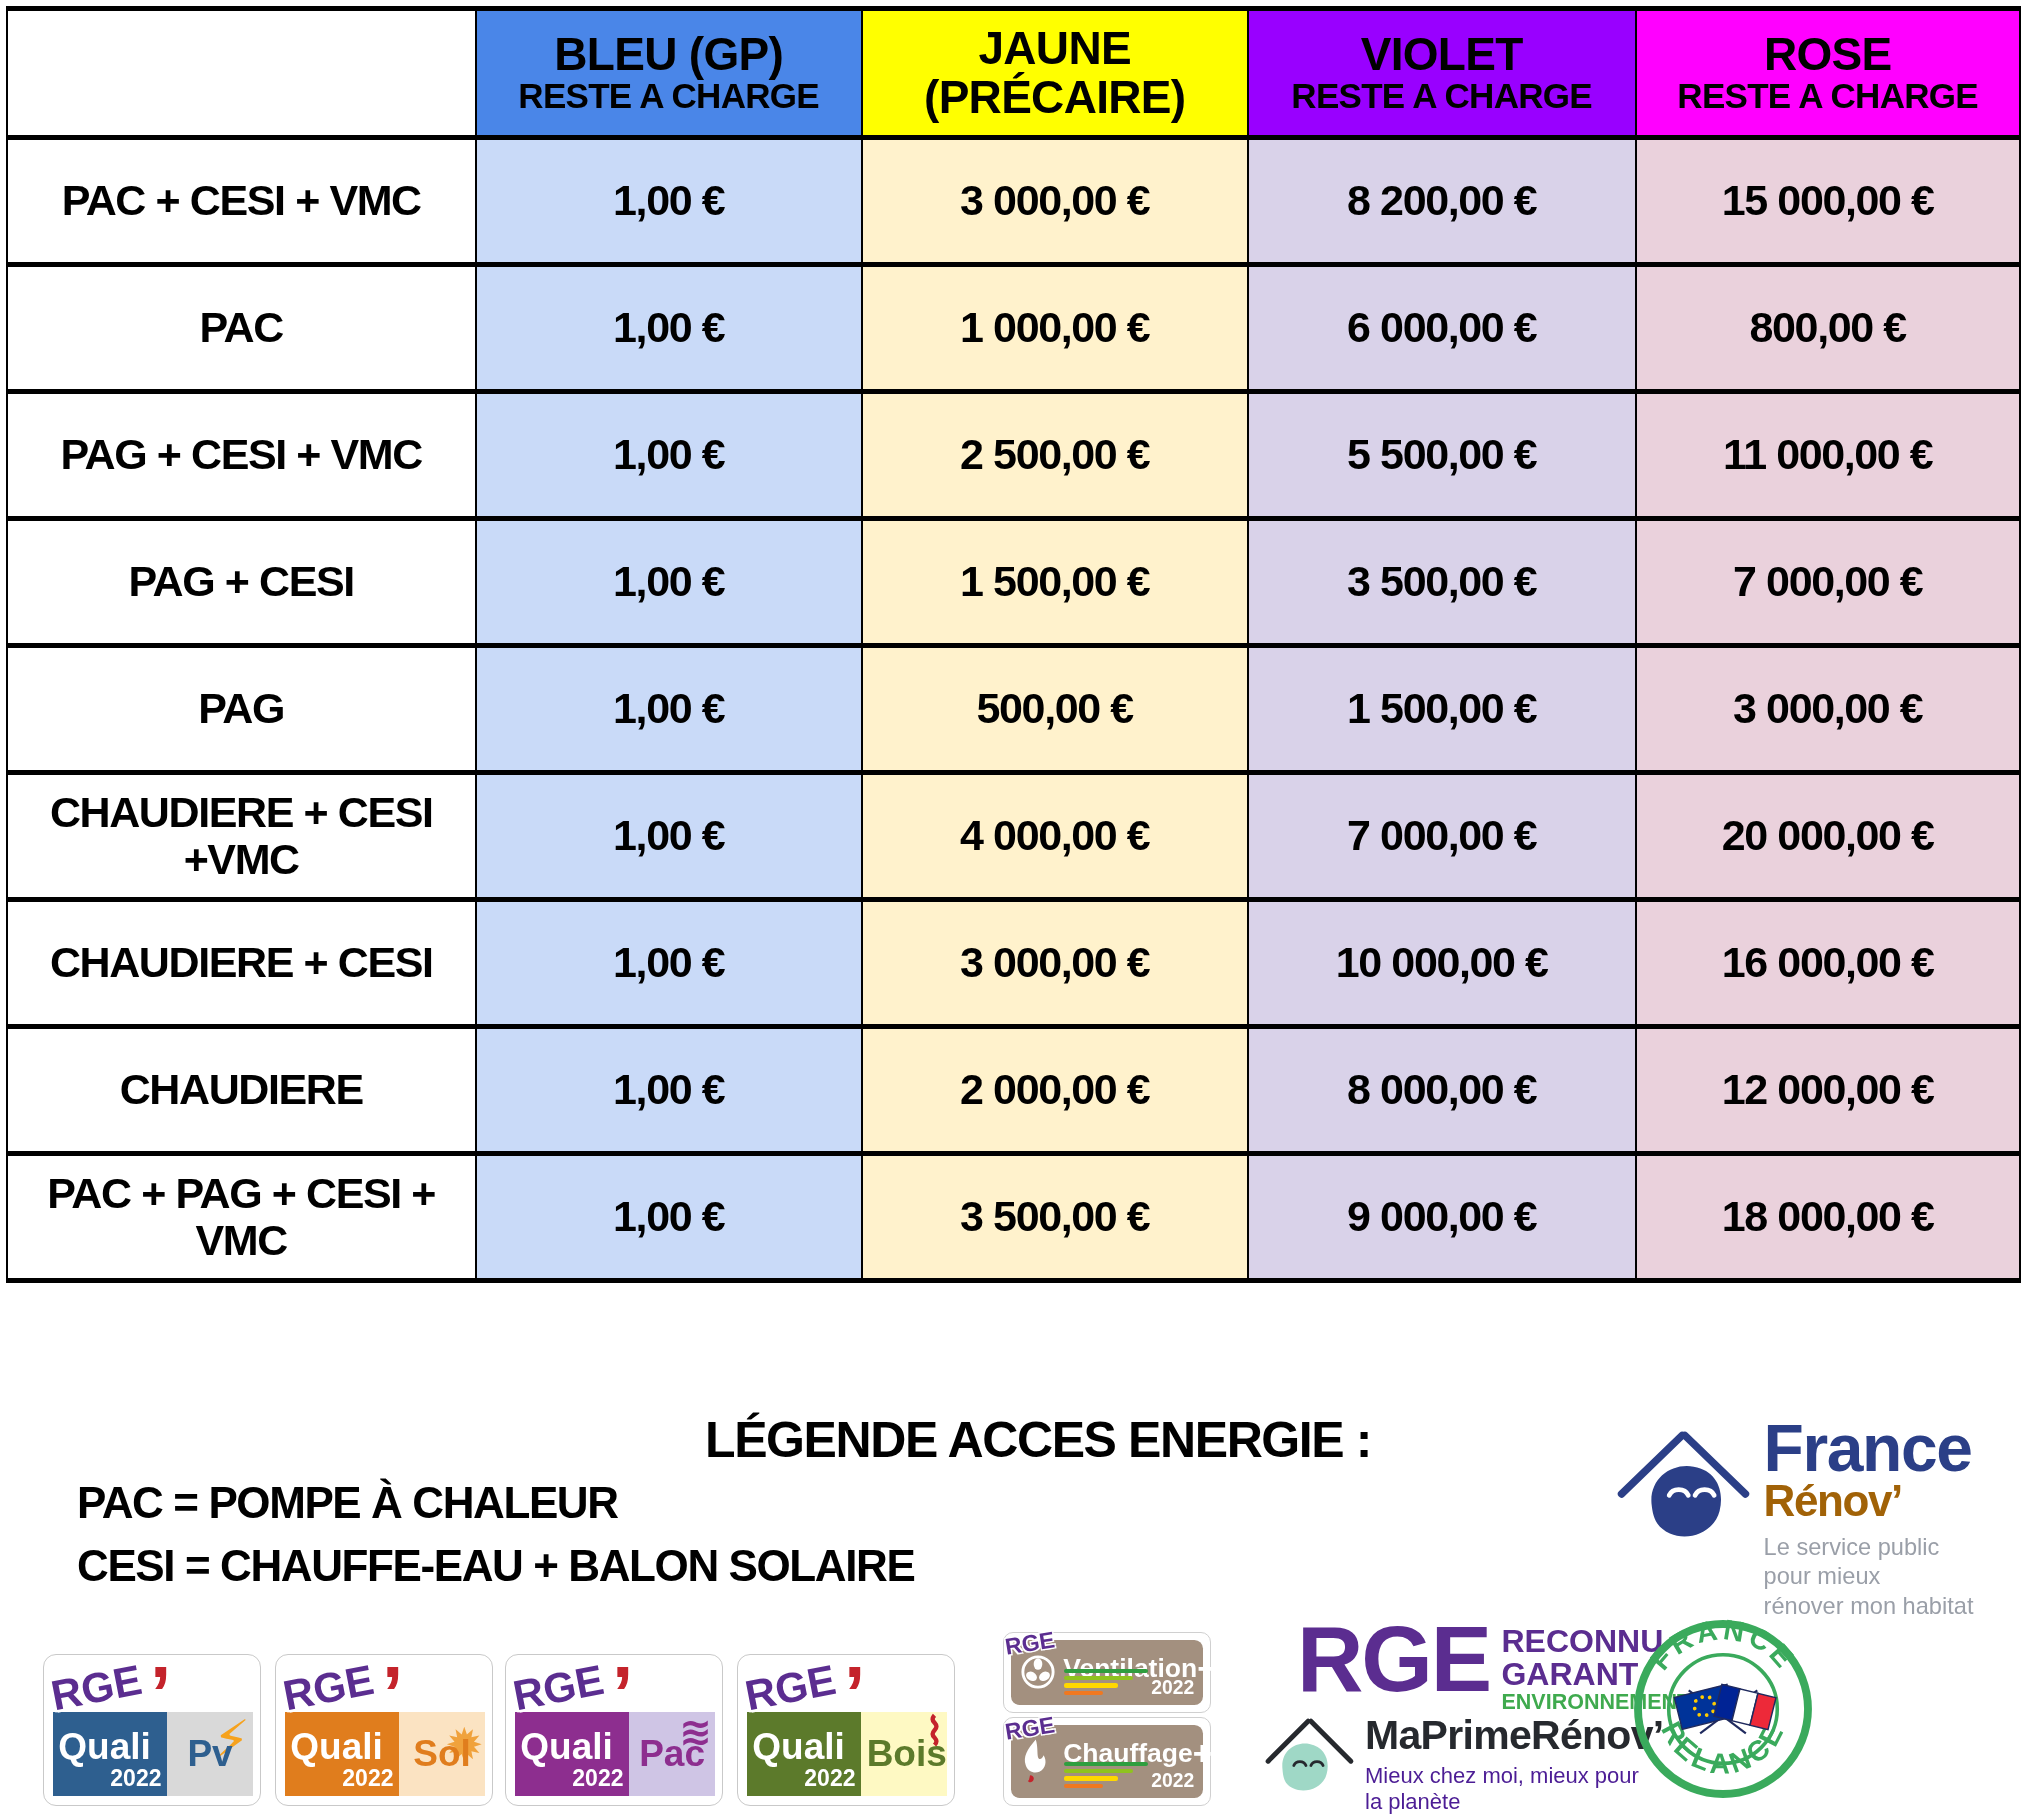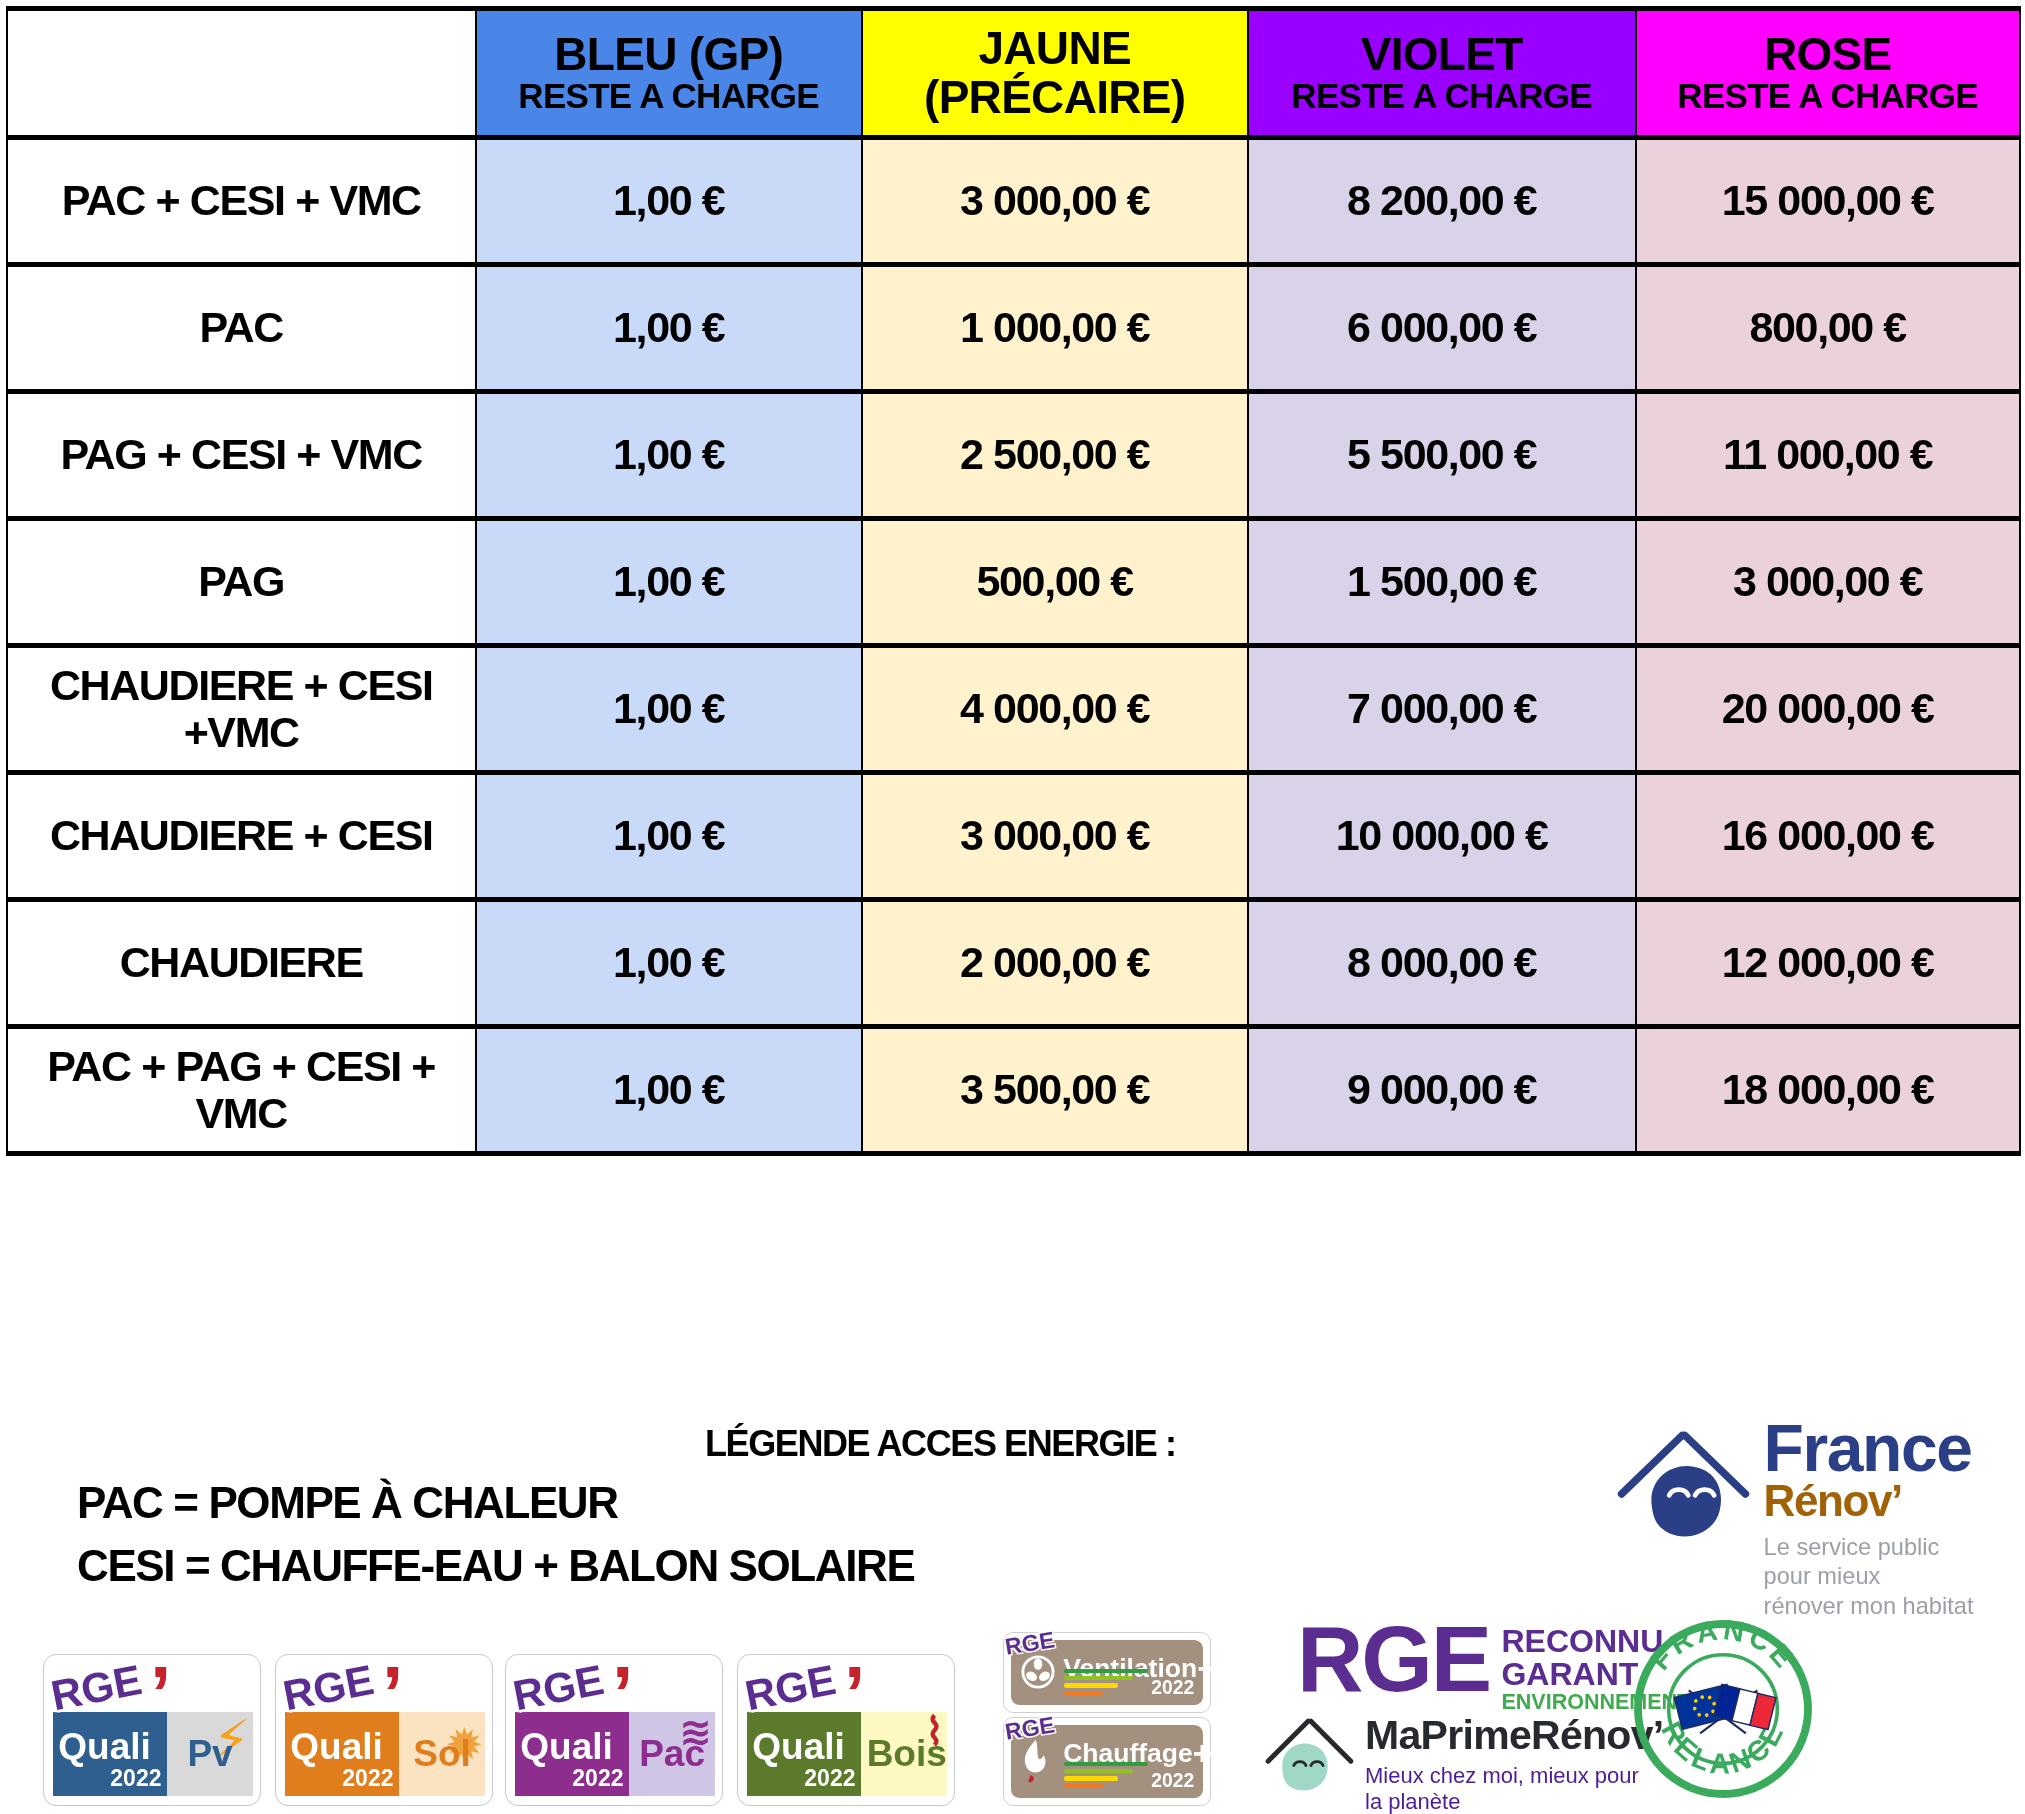--- a/index.html
+++ b/index.html
@@ -16,21 +16,21 @@
   th.corner{background:#fff;border-top-color:#fff;border-left-color:#fff;border-top:2.9px solid #000;}
   th.h{line-height:1.05;letter-spacing:-0.7px;}
   .h1{background:#4a86e8;} .h2{background:#ffff00;} .h3{background:#9900ff;} .h4{background:#ff00ff;margin-left:20px;}
   .hl1{display:block;font-size:46px;}
   .hl2{display:block;font-size:35px;}
   td.rl{background:#ffffff;font-size:43px;line-height:1.08;letter-spacing:-1.4px;}
   td.v{font-size:43px;letter-spacing:-1.4px;}
   .c1{background:#c9daf8;} .c2{background:#fff2cc;} .c3{background:#d9d2e9;} .c4{background:#ead1dc;}
 
   
-  .legend-title{position:absolute;left:705px;top:1411px;font-size:36px;letter-spacing:-1.4px;white-space:nowrap;margin-top:12px;}
+  .legend-title{position:absolute;left:705px;top:1411px;font-size:50px;letter-spacing:-1.4px;white-space:nowrap;}
   .legend-lines{position:absolute;left:77px;top:1471px;}
   .legend-line{font-size:44px;letter-spacing:-1.4px;height:63px;line-height:63px;white-space:nowrap;}
 
   
   .fr-renov{position:absolute;left:1612px;top:1417px;width:372px;display:flex;}
   .fr-renov .txt{margin-left:8.6px;}
   .frn-1{font-size:66px;line-height:.95;color:#2b3f87;letter-spacing:-1.4px;}
   .frn-2{font-size:44px;line-height:.95;color:#a16207;letter-spacing:-1.4px;}
   .frn-tag{margin-top:11.4px;font-size:23.6px;line-height:1.25;color:#9a9fa8;font-weight:normal;}
 
@@ -135,20 +135,27 @@
         <td class="v c2">1 000,00 €</td>
         <td class="v c3">6 000,00 €</td>
         <td class="v c4">800,00 €</td>
       </tr>
       <tr class="drow">
         <td class="rl">PAG + CESI + VMC</td>
         <td class="v c1">1,00 €</td>
         <td class="v c2">2 500,00 €</td>
         <td class="v c3">5 500,00 €</td>
         <td class="v c4">11 000,00 €</td>
+      </tr>
+      <tr class="drow">
+        <td class="rl">PAG + CESI</td>
+        <td class="v c1">1,00 €</td>
+        <td class="v c2">1 500,00 €</td>
+        <td class="v c3">3 500,00 €</td>
+        <td class="v c4">7 000,00 €</td>
       </tr>
       <tr class="drow">
         <td class="rl">PAG</td>
         <td class="v c1">1,00 €</td>
         <td class="v c2">500,00 €</td>
         <td class="v c3">1 500,00 €</td>
         <td class="v c4">3 000,00 €</td>
       </tr>
       <tr class="drow">
         <td class="rl">CHAUDIERE + CESI +VMC</td>

